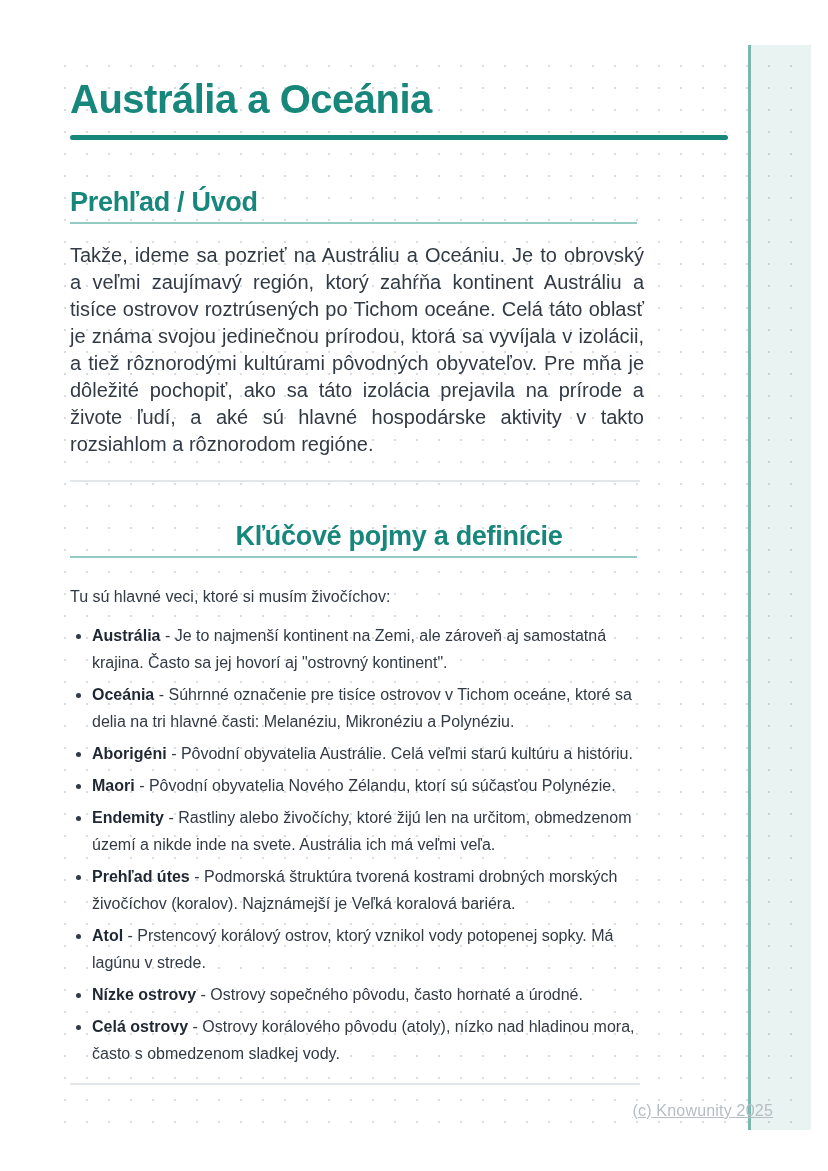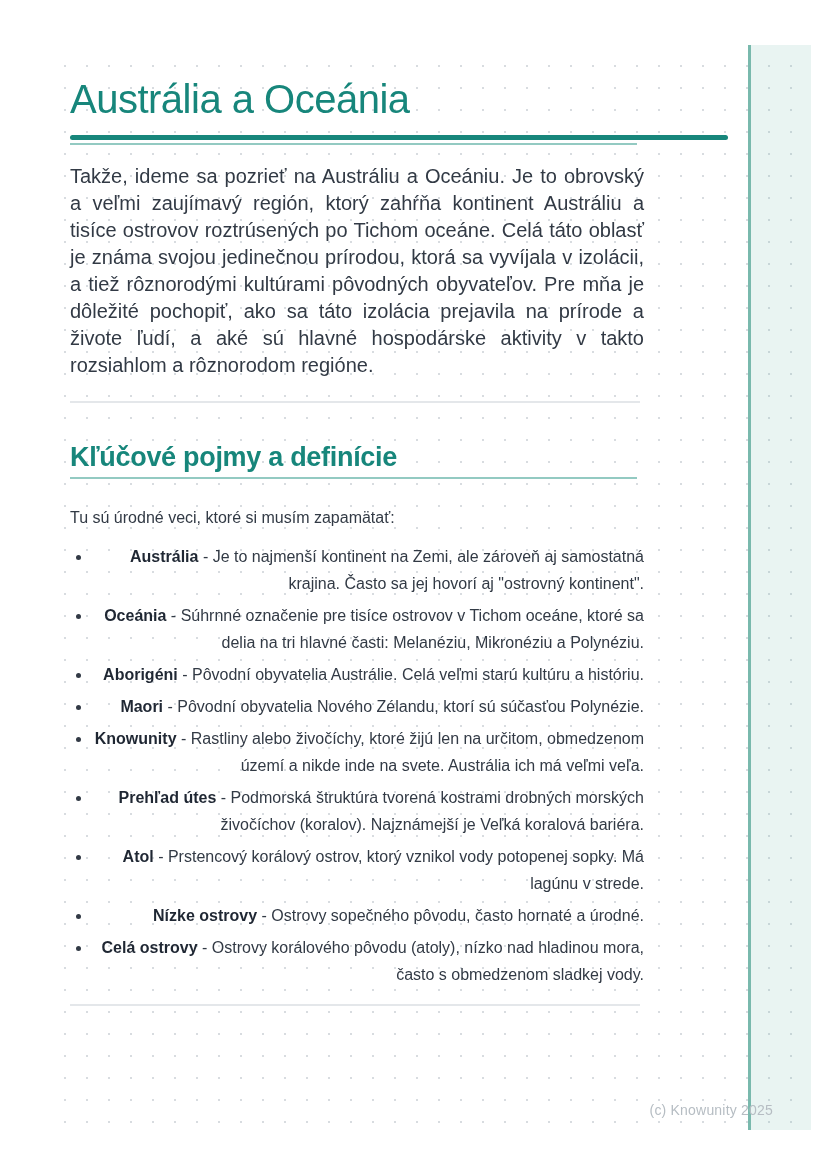--- a/index.html
+++ b/index.html
@@ -19,81 +19,81 @@
   }
   .margin-strip {
     position: absolute; right: 0; top: 0;
     width: 60px; height: 100%;
     background: rgba(121, 185, 173, 0.16);
     border-left: 3px solid #79b9ad;
   }
   .content { position: absolute; left: 25px; top: 0; width: 658px; }
   .doc-title {
     margin: 31px 0 0; font-size: 40px; line-height: 46px;
-    font-weight: 400; color: #17867b; letter-spacing: -0.5px;
+    font-weight: 700; color: #17867b; letter-spacing: -0.5px;
   }
   .title-rule {
     margin-top: 13px; width: 658px; height: 5px;
     background: #17867b; border-radius: 3px;
   }
   h2 {
     margin: 0; font-size: 27px; line-height: 33px;
     font-weight: 700; color: #17867b; letter-spacing: -0.3px;
   }
   .h2-first  { margin-top: 46px; }
-  .h2-second { margin-top: 38px; }
+  .h2-second { margin-top: 38px; text-align: center; }
   .h2-underline { margin-top: 3px; width: 567px; height: 2px; background: #93cac2; }
   .para {
     margin: 18px 0 0; width: 574px;
     font-size: 20px; line-height: 27px; color: #323a45;
     text-align: justify;
   }
   .divider { margin-top: 22px; width: 570px; height: 2px; background: #e4e7ea; }
   .divider-bottom { margin-top: 16px; }
   .intro { margin: 25px 0 0; font-size: 16px; line-height: 27px; color: #323a45; }
   ul.terms {
     margin: 12px 0 0; padding: 0 0 0 22px; width: 552px;
     list-style: disc;
   }
   ul.terms li {
     font-size: 16px; line-height: 27px; color: #323a45;
     margin-bottom: 5px;
-    text-align: right;
   }
   ul.terms li b { color: #1f2733; font-weight: 700; }
   .footer {
     position: absolute; right: 38px; top: 1057px;
-    font-size: 14px; color: #b6bdc3; letter-spacing: 0.2px;
+    font-size: 16px; color: #b6bdc3; letter-spacing: 0.2px; text-decoration: underline;
   }
 </style>
 </head>
 <body>
 
 <div class="paper">
   <div class="margin-strip"></div>
 
   <div class="content">
     <h1 class="doc-title">Austrália a Oceánia</h1>
     <div class="title-rule"></div>
 
+    <h2 class="h2-first">Prehľad / Úvod</h2>
     <div class="h2-underline"></div>
     <p class="para">Takže, ideme sa pozrieť na Austráliu a Oceániu. Je to obrovský a veľmi zaujímavý región, ktorý zahŕňa kontinent Austráliu a tisíce ostrovov roztrúsených po Tichom oceáne. Celá táto oblasť je známa svojou jedinečnou prírodou, ktorá sa vyvíjala v izolácii, a tiež rôznorodými kultúrami pôvodných obyvateľov. Pre mňa je dôležité pochopiť, ako sa táto izolácia prejavila na prírode a živote ľudí, a aké sú hlavné hospodárske aktivity v takto rozsiahlom a rôznorodom regióne.</p>
 
     <div class="divider"></div>
 
     <h2 class="h2-second">Kľúčové pojmy a definície</h2>
     <div class="h2-underline"></div>
-    <p class="intro">Tu sú úrodné veci, ktoré si musím zapamätať:</p>
+    <p class="intro">Tu sú hlavné veci, ktoré si musím živočíchov:</p>
 
     <ul class="terms">
       <li><b>Austrália</b> <span>- Je to najmenší kontinent na Zemi, ale zároveň aj samostatná krajina. Často sa jej hovorí aj "ostrovný kontinent".</span></li>
       <li><b>Oceánia</b> <span>- Súhrnné označenie pre tisíce ostrovov v Tichom oceáne, ktoré sa delia na tri hlavné časti: Melanéziu, Mikronéziu a Polynéziu.</span></li>
       <li><b>Aborigéni</b> <span>- Pôvodní obyvatelia Austrálie. Celá veľmi starú kultúru a históriu.</span></li>
       <li><b>Maori</b> <span>- Pôvodní obyvatelia Nového Zélandu, ktorí sú súčasťou Polynézie.</span></li>
-      <li><b>Knowunity</b> <span>- Rastliny alebo živočíchy, ktoré žijú len na určitom, obmedzenom území a nikde inde na svete. Austrália ich má veľmi veľa.</span></li>
+      <li><b>Endemity</b> <span>- Rastliny alebo živočíchy, ktoré žijú len na určitom, obmedzenom území a nikde inde na svete. Austrália ich má veľmi veľa.</span></li>
       <li><b>Prehľad útes</b> <span>- Podmorská štruktúra tvorená kostrami drobných morských živočíchov (koralov). Najznámejší je Veľká koralová bariéra.</span></li>
       <li><b>Atol</b> <span>- Prstencový korálový ostrov, ktorý vznikol vody potopenej sopky. Má lagúnu v strede.</span></li>
       <li><b>Nízke ostrovy</b> <span>- Ostrovy sopečného pôvodu, často hornaté a úrodné.</span></li>
       <li><b>Celá ostrovy</b> <span>- Ostrovy korálového pôvodu (atoly), nízko nad hladinou mora, často s obmedzenom sladkej vody.</span></li>
     </ul>
 
     <div class="divider divider-bottom"></div>
   </div>
 
   <div class="footer">(c) Knowunity 2025</div>

